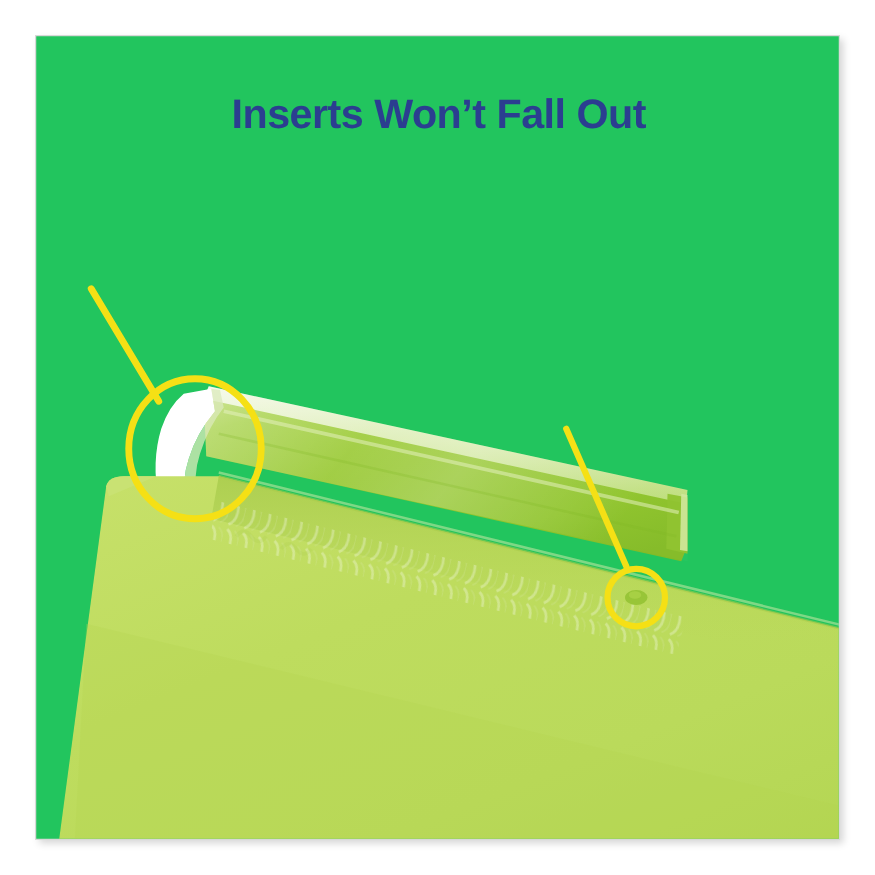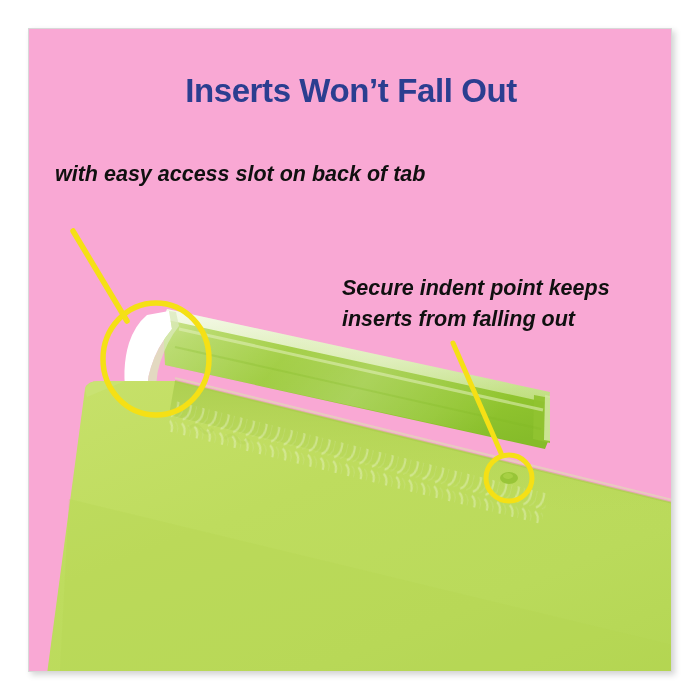--- a/index.html
+++ b/index.html
@@ -19,21 +19,21 @@
     overflow: hidden;
   }
 
   
   #photo-frame {
     position: absolute;
     left: 28px;
     top: 28px;
     width: 644px;
     height: 644px;
-    background: #f9a8d4;
+    background: #22c55e;
     border: 1px solid #d8d8d8;
     box-sizing: border-box;
     box-shadow: 3px 3px 6px rgba(0,0,0,0.17);
     overflow: hidden;
   }
 
   
   #headline {
     position: absolute;
     left: 0;
@@ -219,22 +219,17 @@
         <g>
           <line x1="424" y1="314" x2="472" y2="424" stroke="#f5e015" stroke-width="5" stroke-linecap="round"></line>
           <circle cx="480" cy="449" r="23" fill="none" stroke="#f5e015" stroke-width="5"></circle>
         </g>
       </svg>
     </div>
 
     <h1 id="headline" style="color: rgb(43, 62, 144);">Inserts Won’t Fall Out</h1>
 
     <div id="caption-left" class="caption">
-      <div>with easy access slot on back of tab</div>
     </div>
 
-    <div id="caption-right" class="caption">
-      <div>Secure indent point keeps</div>
-      <div>inserts from falling out</div>
-    </div>
 
   </div>
 </div>
 
 </body></html>

